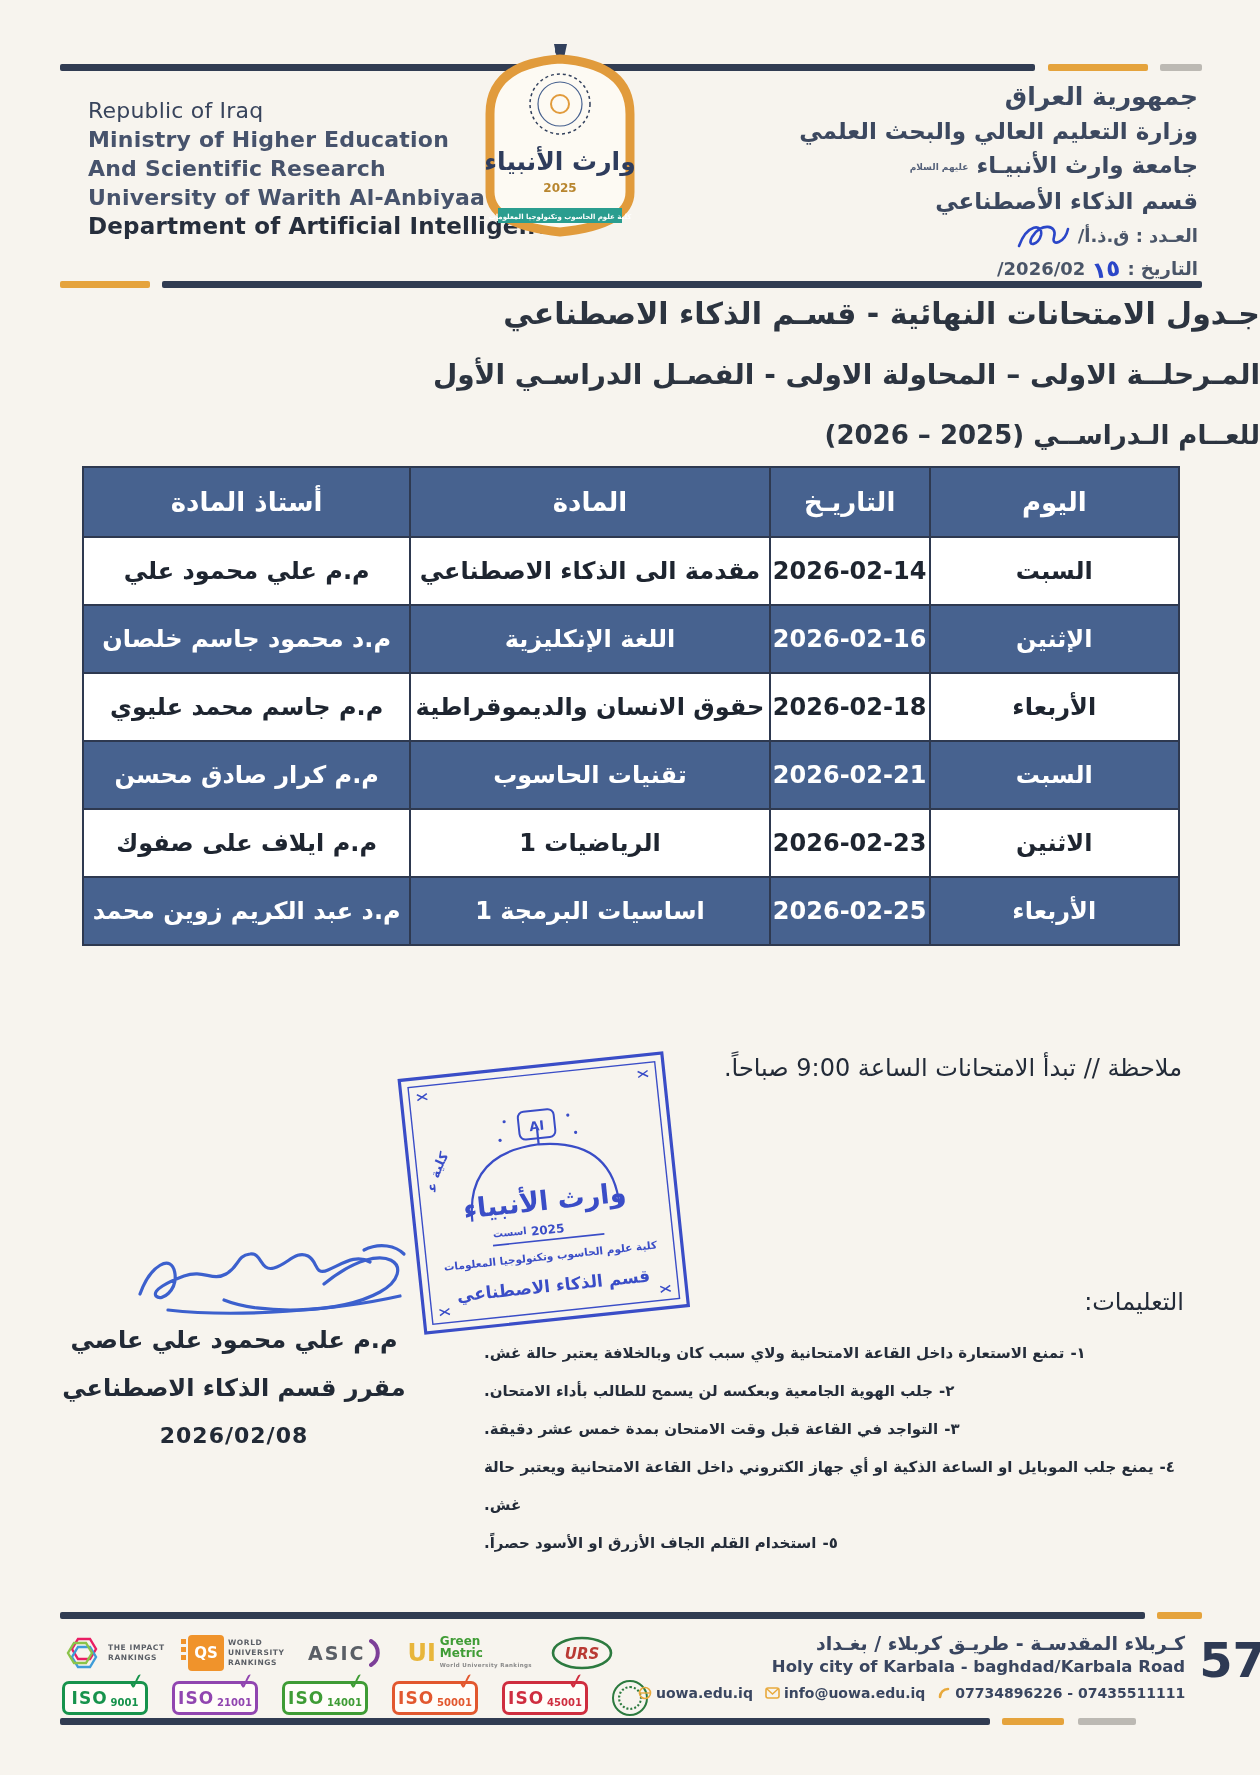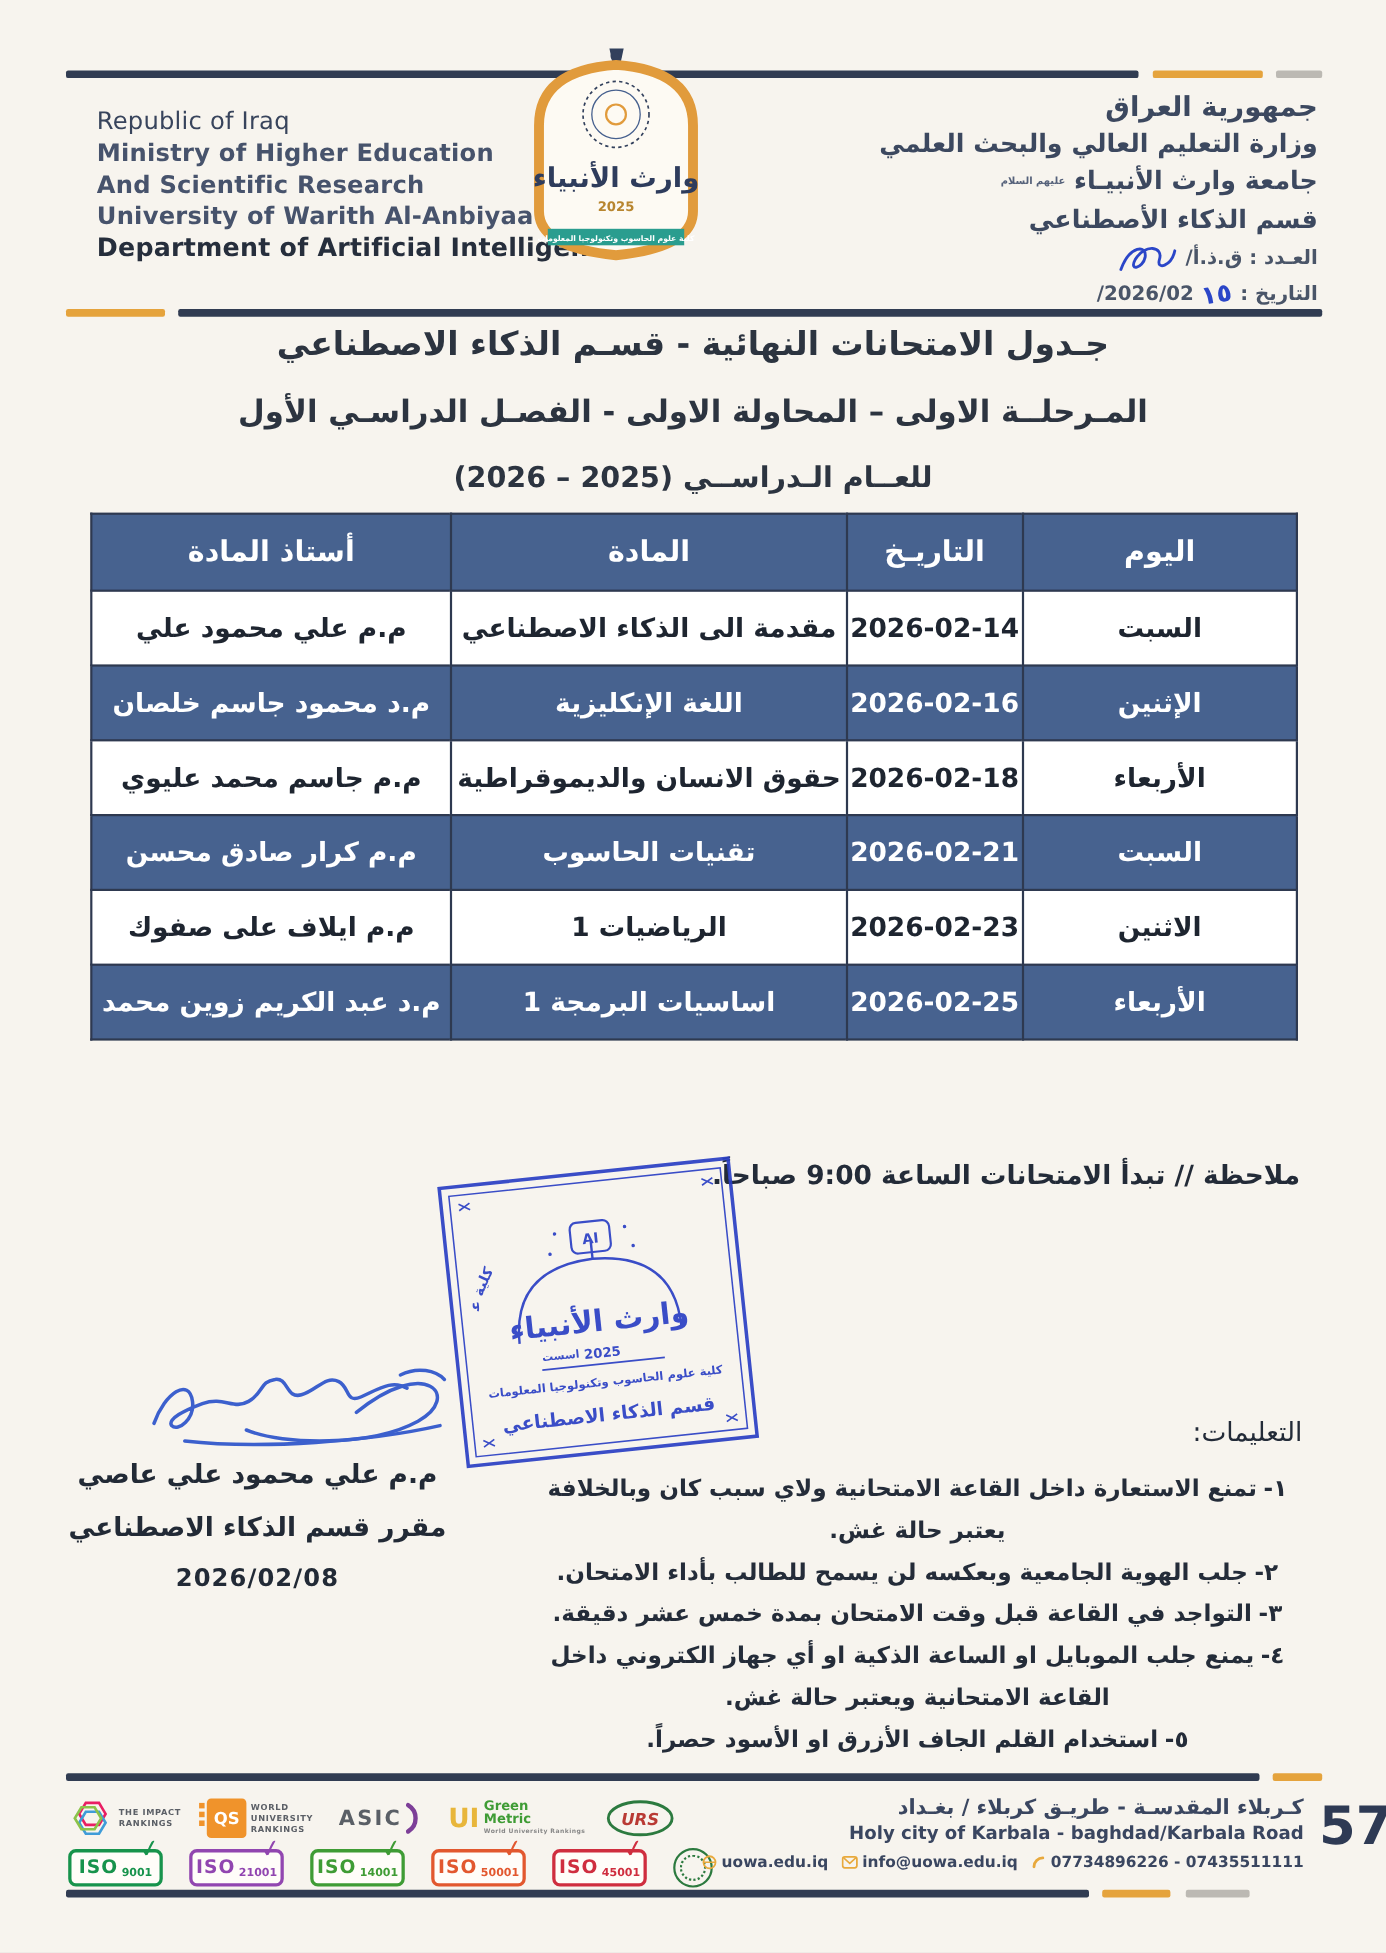--- a/index.html
+++ b/index.html
@@ -18,48 +18,48 @@
 .eng .l4{font-weight:800;color:#262e3c;font-size:23px}
 .arb{position:absolute;right:62px;top:80px;direction:rtl;text-align:right;color:#3c485f}
 .arb .a{font-size:23px;font-weight:800;line-height:34px}
 .arb .a0{font-size:25px}
 .hon{font-size:9px;font-weight:700;color:#55617a;vertical-align:middle}
 .meta{display:flex;direction:rtl;align-items:center;gap:7px;font-size:18px;font-weight:700;color:#4a5568;line-height:30px}
 .hand{color:#2b46c8;font-size:23px;font-weight:800;display:inline-block;transform:rotate(-9deg)}
 .logo{position:absolute;left:468px;top:42px}
 
 
-.title{position:absolute;left:0;right:0;text-align:center;direction:rtl;color:#2c3440;font-weight:800}
+.title{position:absolute;left:0;right:0;direction:rtl;color:#2c3440;font-weight:800}
 .t1{top:296px;font-size:30px}
 .t2{top:358px;font-size:28px}
 .t3{top:420px;font-size:26px}
 
 
 .tblwrap{position:absolute;left:82px;top:466px;width:1098px}
 table{width:100%;border-collapse:collapse;direction:rtl}
 th,td{border:2px solid #2e3950;text-align:center;vertical-align:middle;font-weight:700}
 thead th{background:#47628f;color:#fff;height:70px;font-size:26px}
 td{height:68px;font-size:24px;color:#1e2530;background:#fff}
 tr.alt td{background:#47628f;color:#fff}
 
 
-.note{position:absolute;right:78px;top:1054px;direction:rtl;font-size:24px;font-weight:700;color:#232b38}
+.note{position:absolute;right:78px;top:1054px;direction:rtl;font-size:24px;font-weight:400;color:#232b38}
 
 
 .stamp{position:absolute;left:408px;top:1062px;transform:rotate(-6deg);opacity:.92}
 
 
 .sig{position:absolute;left:128px;top:1222px}
 .signer{position:absolute;left:58px;top:1316px;width:352px;text-align:center;direction:rtl;color:#222a36}
 .signer .s{font-size:24px;font-weight:800;line-height:48px}
 .signer .sd{font-size:22px;letter-spacing:1px}
 
 
 .ins-h{position:absolute;right:76px;top:1288px;direction:rtl;font-size:24px;font-weight:400;color:#232b38}
-.ins{position:absolute;right:76px;top:1334px;width:700px;direction:rtl;text-align:center;color:#242c39;font-size:21px;font-weight:700;line-height:38px}
+.ins{position:absolute;right:76px;top:1334px;width:700px;direction:rtl;text-align:left;color:#242c39;font-size:15px;font-weight:700;line-height:38px}
 .ins .num{margin-left:6px}
 
 
 .rks{position:absolute;left:64px;top:1630px;display:flex;align-items:center;gap:18px;height:46px}
 .rk{display:flex;align-items:center;gap:4px}
 .rk-label{font-size:7.5px;font-weight:800;color:#5b5f66;letter-spacing:.6px;width:62px;line-height:10px}
 .qsbox{position:relative;width:36px;height:36px;background:#f0932b;border-radius:4px;display:flex;align-items:center;justify-content:center}
 .qsbox span{color:#fff;font-weight:800;font-size:15px}
 .qsdots{position:absolute;left:-7px;top:4px;display:flex;flex-direction:column;gap:3px}
 .qsdots i{width:5px;height:5px;background:#f0932b;display:block}

